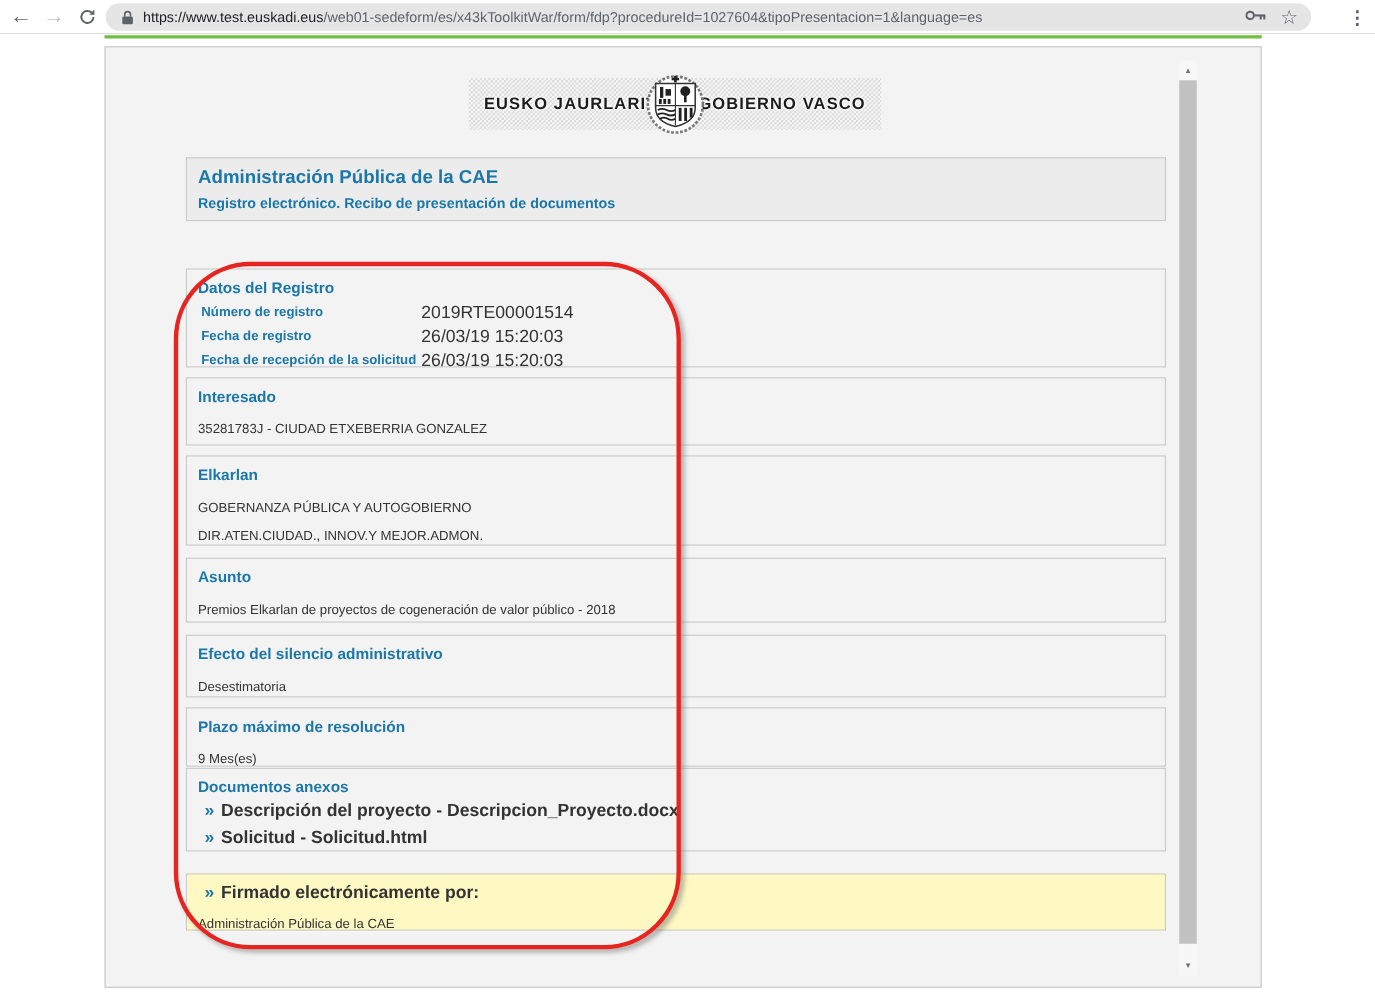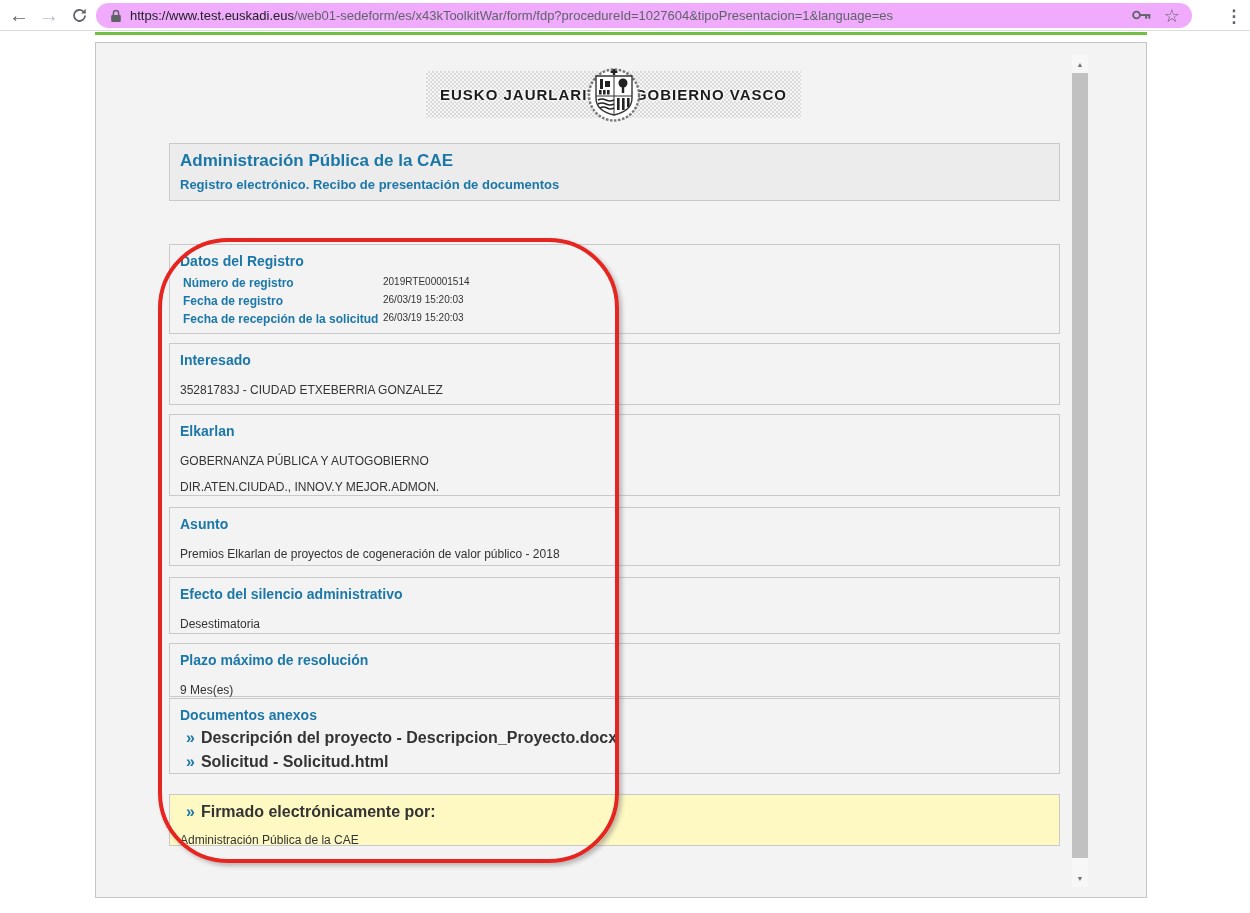--- a/index.html
+++ b/index.html
@@ -7,21 +7,21 @@
   #screen { position:relative; width:1250px; height:913px; overflow:hidden; background:#fff; }
 
   
   .chrome { position:absolute; left:0; top:0; width:1250px; height:31px; background:#ffffff; border-bottom:1px solid #dadce0; }
   .nav-btn { position:absolute; top:2px; width:26px; height:26px; display:flex; align-items:center; justify-content:center;
              font-size:20px; color:#5f6368; cursor:pointer; border-radius:50%; }
   .nav-btn.disabled { color:#bdc1c6; }
   #btn-back { left:6px; }
   #btn-forward { left:36px; }
   #btn-reload { left:66px; }
-  .addr { position:absolute; left:96px; top:3px; width:1096px; height:25px; background:#f0abfc; border-radius:13px;
+  .addr { position:absolute; left:96px; top:3px; width:1096px; height:25px; background:#e5e5e5; border-radius:13px;
           display:flex; align-items:center; padding:0 10px; }
   .addr .lock { flex:0 0 auto; margin:0 8px 0 4px; display:flex; }
   .addr .url { font-size:13px; white-space:nowrap; overflow:hidden; flex:1 1 auto; }
   .url .host { color:#202124; }
   .url .path { color:#5f6368; }
   .addr .right-icons { flex:0 0 auto; display:flex; align-items:center; gap:12px; margin-right:2px; }
   .icon-star { font-size:18px; color:#5f6368; line-height:1; cursor:pointer; }
   .menu-dots { position:absolute; right:4px; top:3px; width:24px; height:26px; display:flex; align-items:center; justify-content:center;
                font-size:17px; font-weight:bold; color:#5f6368; letter-spacing:0; cursor:pointer; }
 
@@ -47,21 +47,21 @@
   .hdr-title { color:#1b77a8; font-size:17px; font-weight:bold; margin-bottom:6px; }
   .hdr-sub { color:#1b77a8; font-size:13px; font-weight:bold; }
 
   
   .sec { position:absolute; left:73px; width:891px; background:#f3f3f3; border:1px solid #c9c9c9; padding:8px 10px; }
   .sec-title { color:#1b77a8; font-size:14px; font-weight:bold; }
   .sec-text { color:#333; font-size:12px; }
   .kv-table { margin-top:7px; }
   .kv-row { display:flex; margin-bottom:4px; }
   .kv-label { width:203px; padding-left:3px; color:#1b77a8; font-size:12px; font-weight:bold; }
-  .kv-value { color:#333; font-size:10px;text-align:right; }
+  .kv-value { color:#333; font-size:16px;text-align:right; }
   .doc-item { margin:6px 0 0 6px; font-size:16px; font-weight:bold; color:#333; cursor:pointer; }
   .bullet { color:#1b77a8; font-weight:bold; margin-right:6px; }
   #sec-registro { top:201px; height:90px; }
   #sec-interesado { top:300px; height:62px; }
   #sec-destino { top:371px; height:82px; }
   #sec-asunto { top:464px; height:59px; }
   #sec-silencio { top:534px; height:57px; }
   #sec-plazo { top:600px; height:54px; }
   #sec-documentos { top:655px; height:76px; }
   #sec-firmado { top:751px; height:52px; background:#fef9c3; }

